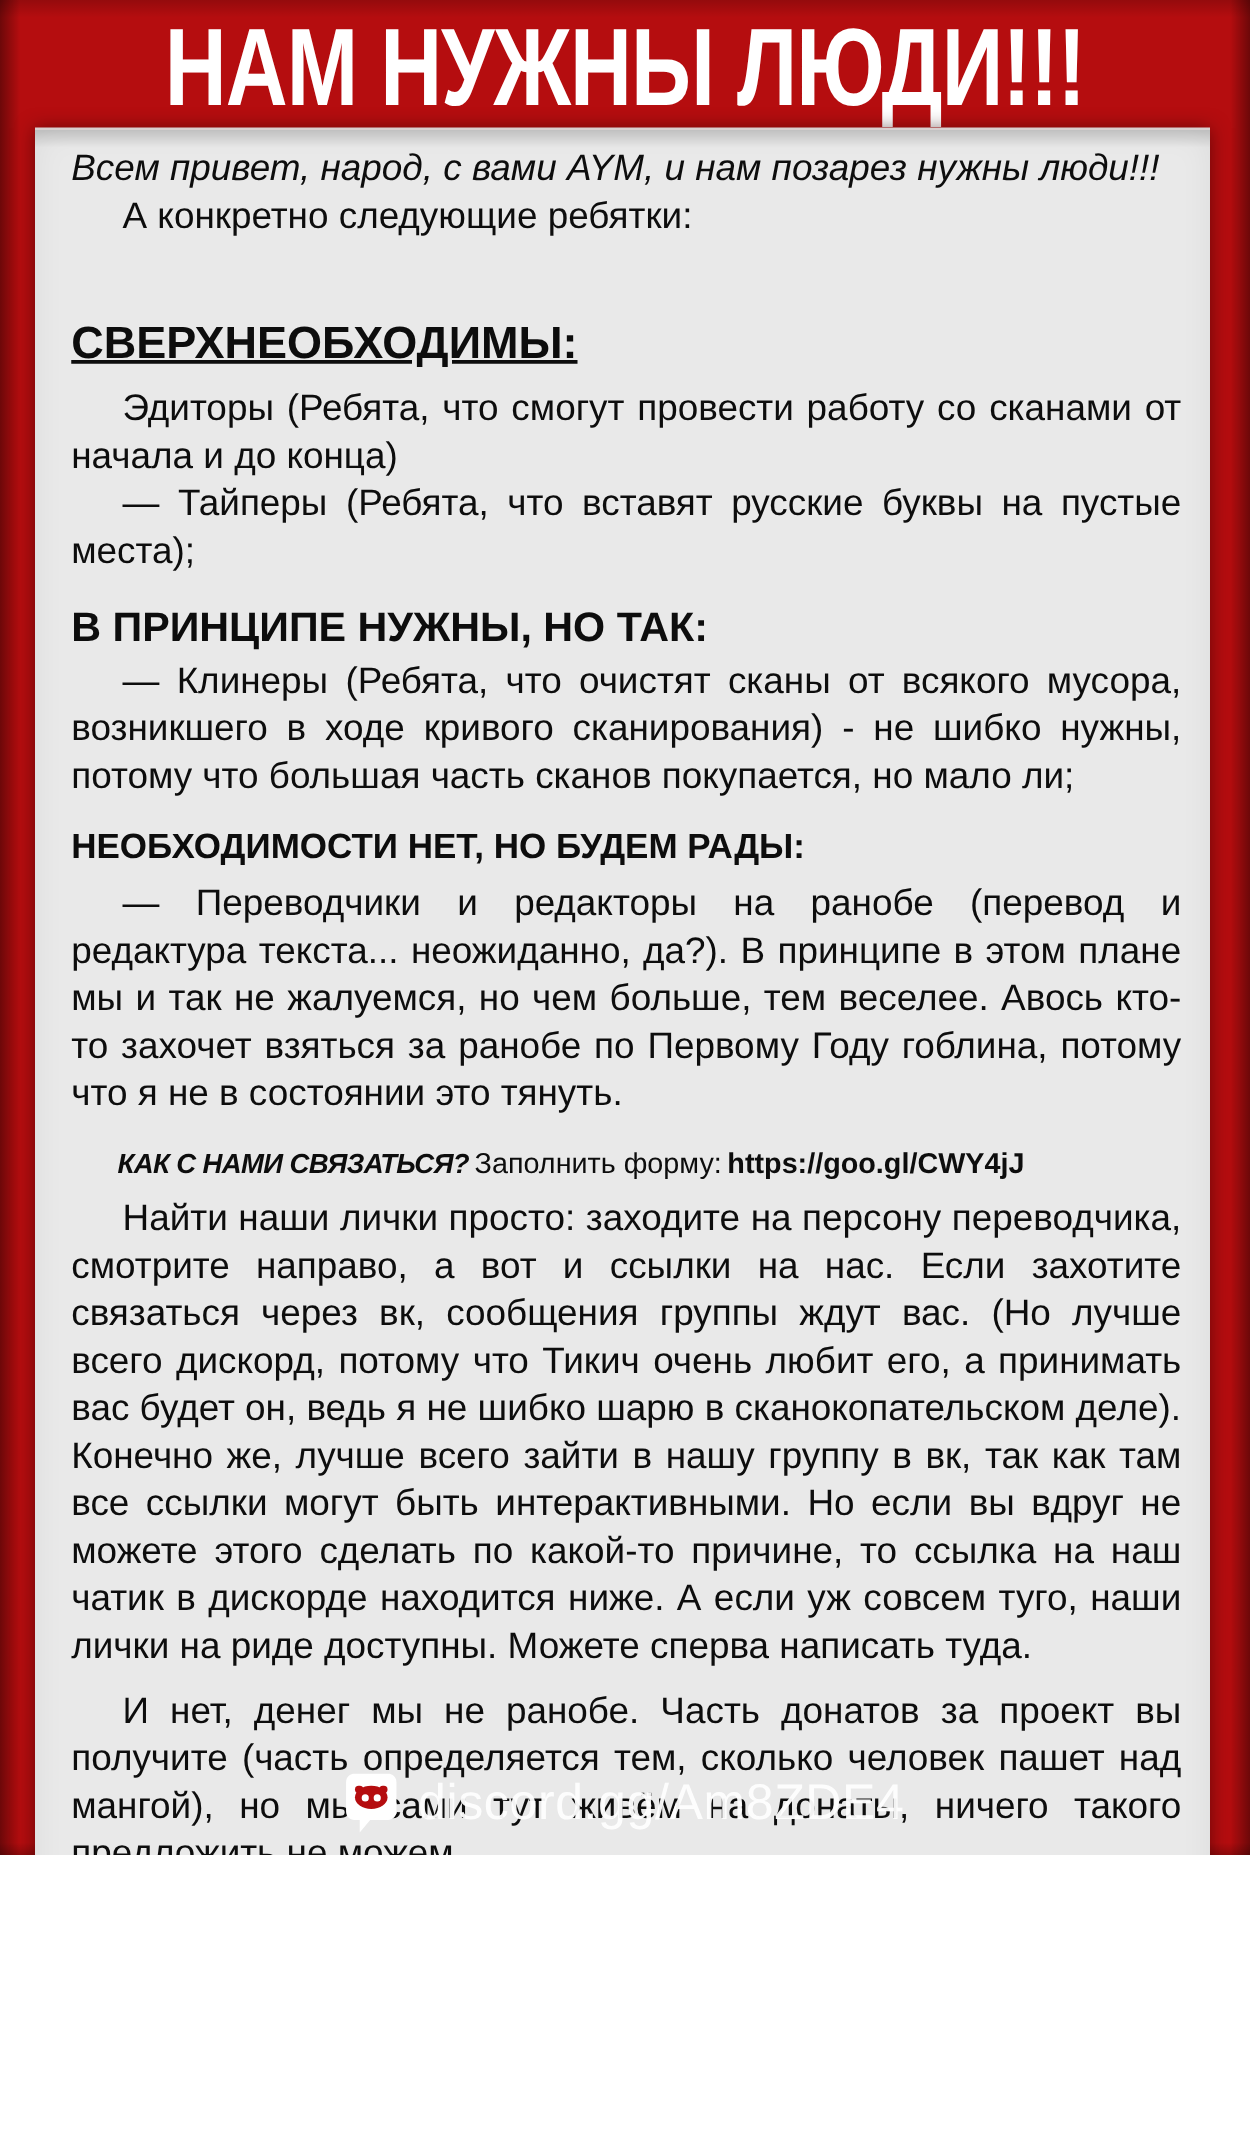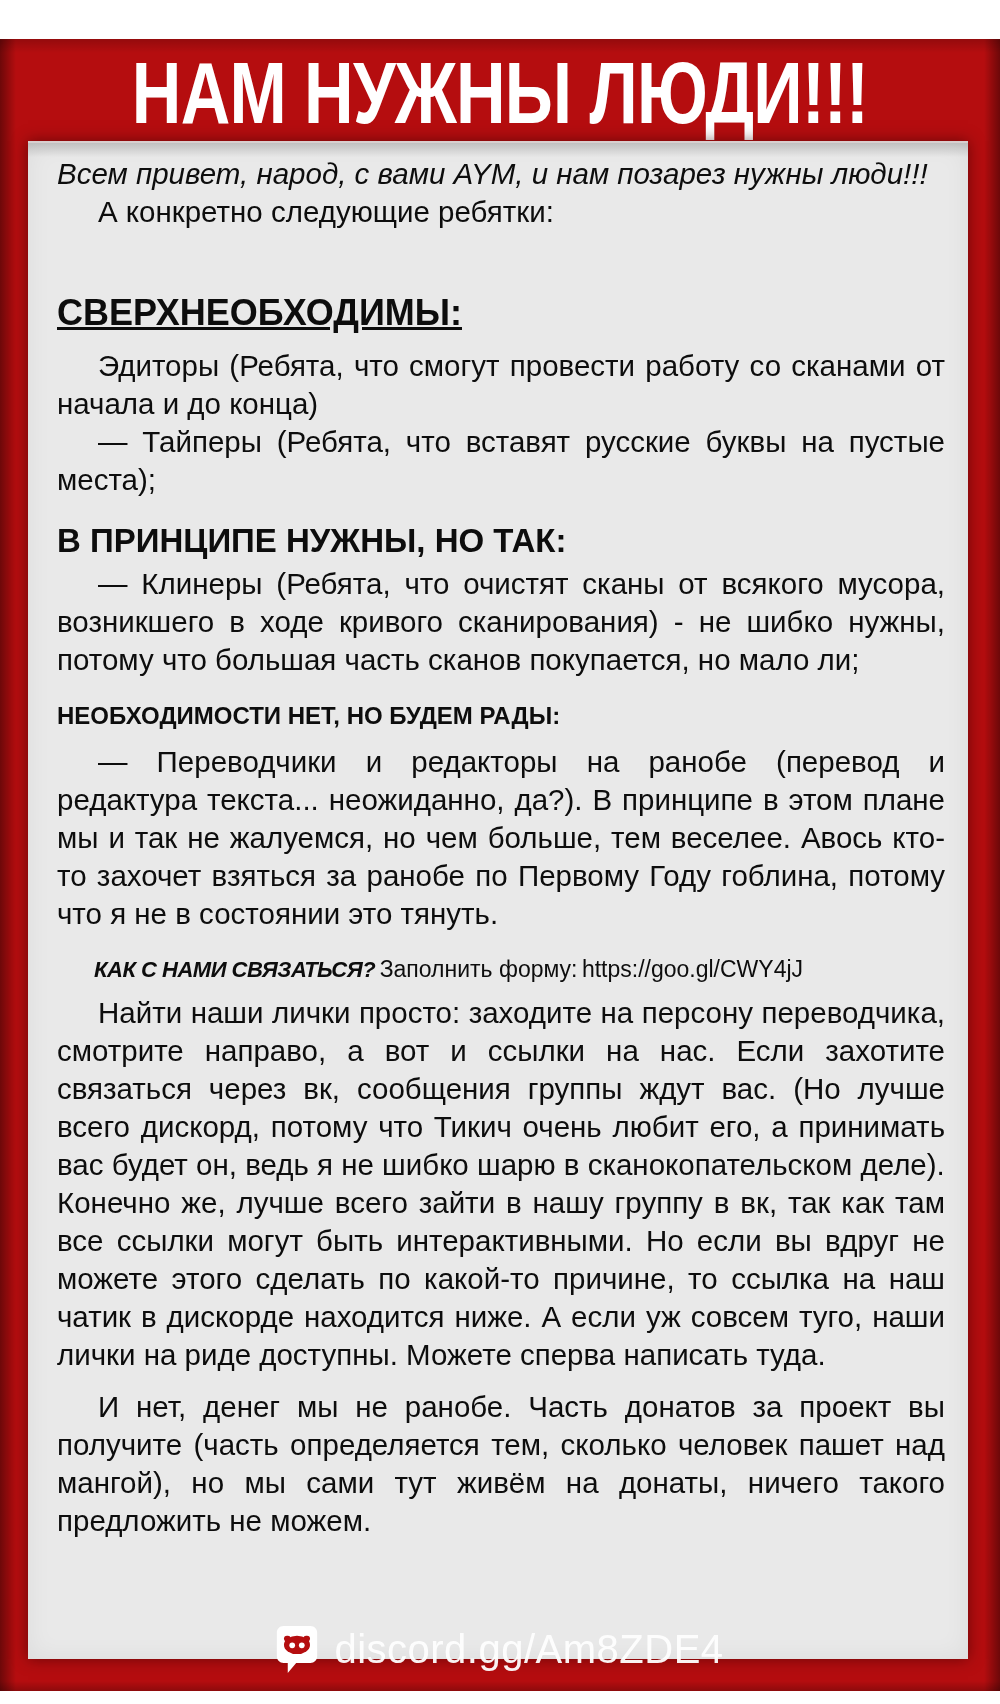--- a/index.html
+++ b/index.html
@@ -8,28 +8,27 @@
     --panel-bg:#e9e9e9;
     --panel-top:#c6c6c6;
     --ink:#0d0d0d;
     --white:#ffffff;
   }
   *{margin:0;padding:0;box-sizing:border-box;}
   html,body{width:1000px;height:1704px;}
   body{font-family:"Liberation Sans","DejaVu Sans",sans-serif;}
 
   .poster{
-    position:relative;width:1000px;height:1652px;overflow:hidden;
+    position:relative;width:1000px;height:1484px;overflow:hidden;
     background:
       linear-gradient(90deg, rgba(0,0,0,.40) 0px, rgba(0,0,0,0) 16px,
                       rgba(0,0,0,0) calc(100% - 16px), rgba(0,0,0,.40) 100%),
       linear-gradient(180deg, rgba(0,0,0,.18) 0px, rgba(0,0,0,0) 14px,
                       rgba(0,0,0,0) calc(100% - 10px), rgba(0,0,0,.22) 100%),
       var(--red);
-    margin-top: 39px;
   }
 
   .title-band{
     height:102px;display:flex;align-items:center;justify-content:center;
     padding-top:6px;
   }
   .title{
     color:var(--white);font-weight:700;font-size:88px;line-height:1;
     white-space:nowrap;letter-spacing:-1px;
     transform:scaleX(0.78);transform-origin:50% 50%;
@@ -49,29 +48,29 @@
     font-size:29.5px;line-height:38px;text-align:justify;
     color:var(--ink);
   }
   .indent{text-indent:41px;}
   .nowrap{white-space:nowrap;font-style:italic;}
 
   .h{font-weight:700;color:var(--ink);letter-spacing:0;}
   .h1{font-size:36px;line-height:52px;margin-top:56px;margin-bottom:8px;text-decoration:underline;}
   .h2{font-size:38px;line-height:44px;margin-top:28px;margin-bottom:10px;}
   .h3{font-size:33px;line-height:40px;margin-top:22px;margin-bottom:4px;}
-  .h4{font-size:24px;line-height:38px;margin-top:18px;margin-bottom:8px;}
+  .h4{font-size:28px;line-height:38px;margin-top:18px;margin-bottom:8px;}
 
   .contact-line{
     margin-top:14px;line-height:44px;white-space:nowrap;
     text-indent:37px;
   }
   .contact-heading{font-size:22px;font-weight:700;font-style:italic;letter-spacing:-0.5px;}
   .contact-small{font-size:23px;}
-  .contact-url{font-weight:400;}
+  .contact-url{font-weight:700;}
 
   .pay{margin-top:14px;}
 
   .footer{
     position:absolute;left:0;bottom:0;width:1000px;height:84px;
     display:flex;align-items:center;justify-content:center;gap:16px;
   }
   .discord-badge{display:inline-flex;align-items:flex-start;}
   .discord-link{
     color:var(--white);font-size:40px;font-weight:400;letter-spacing:0.5px;

